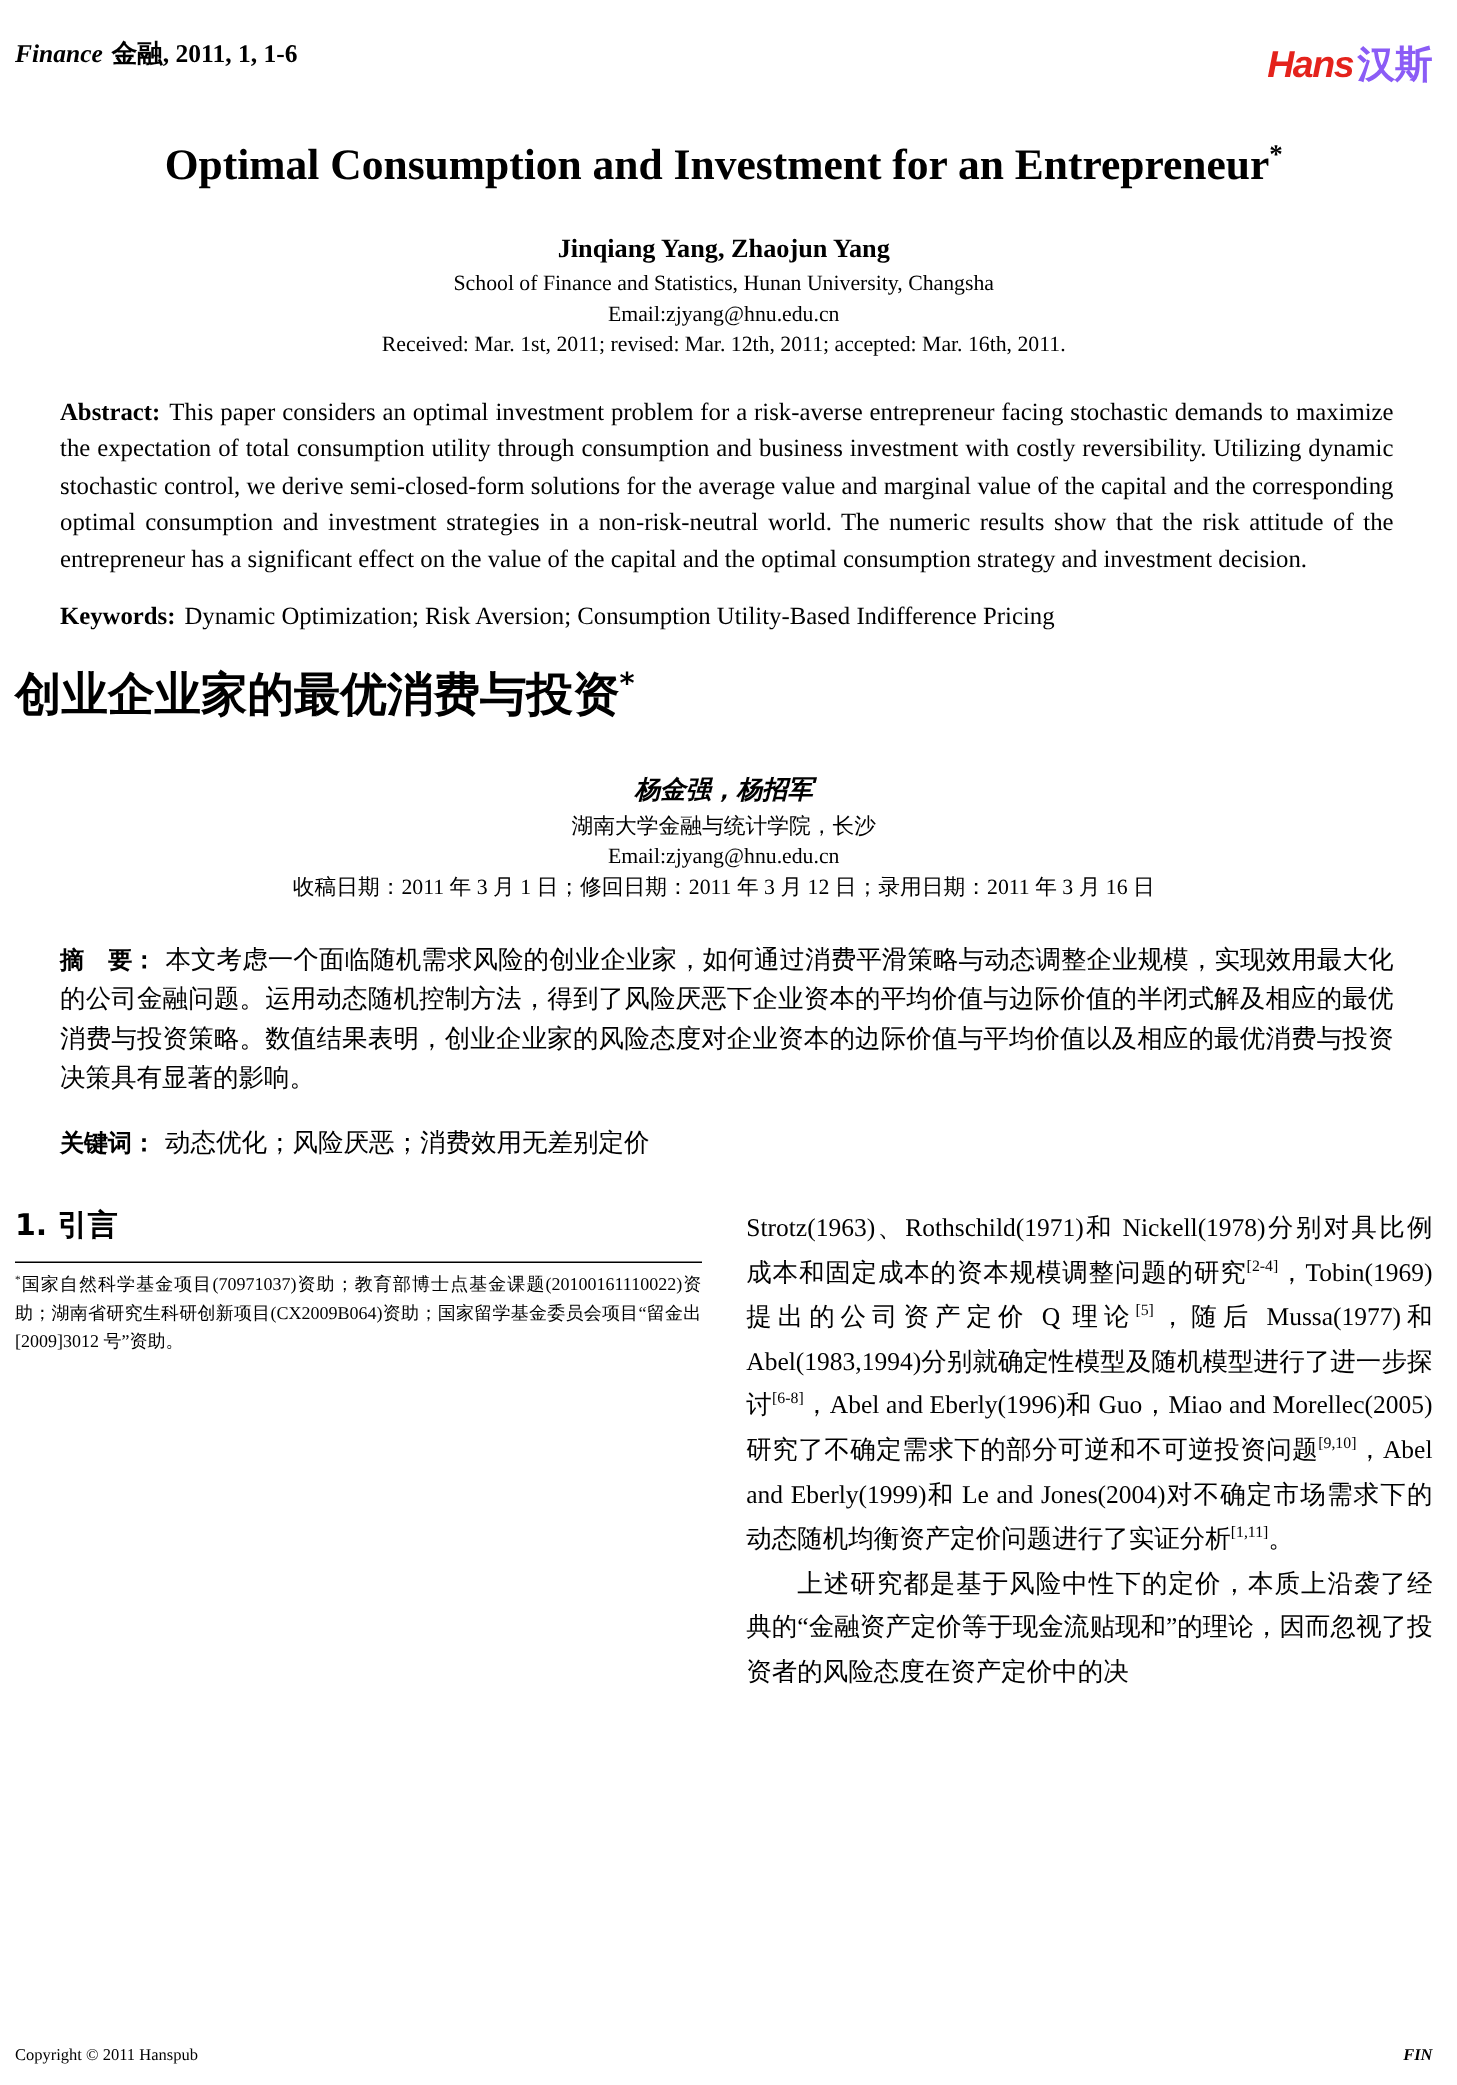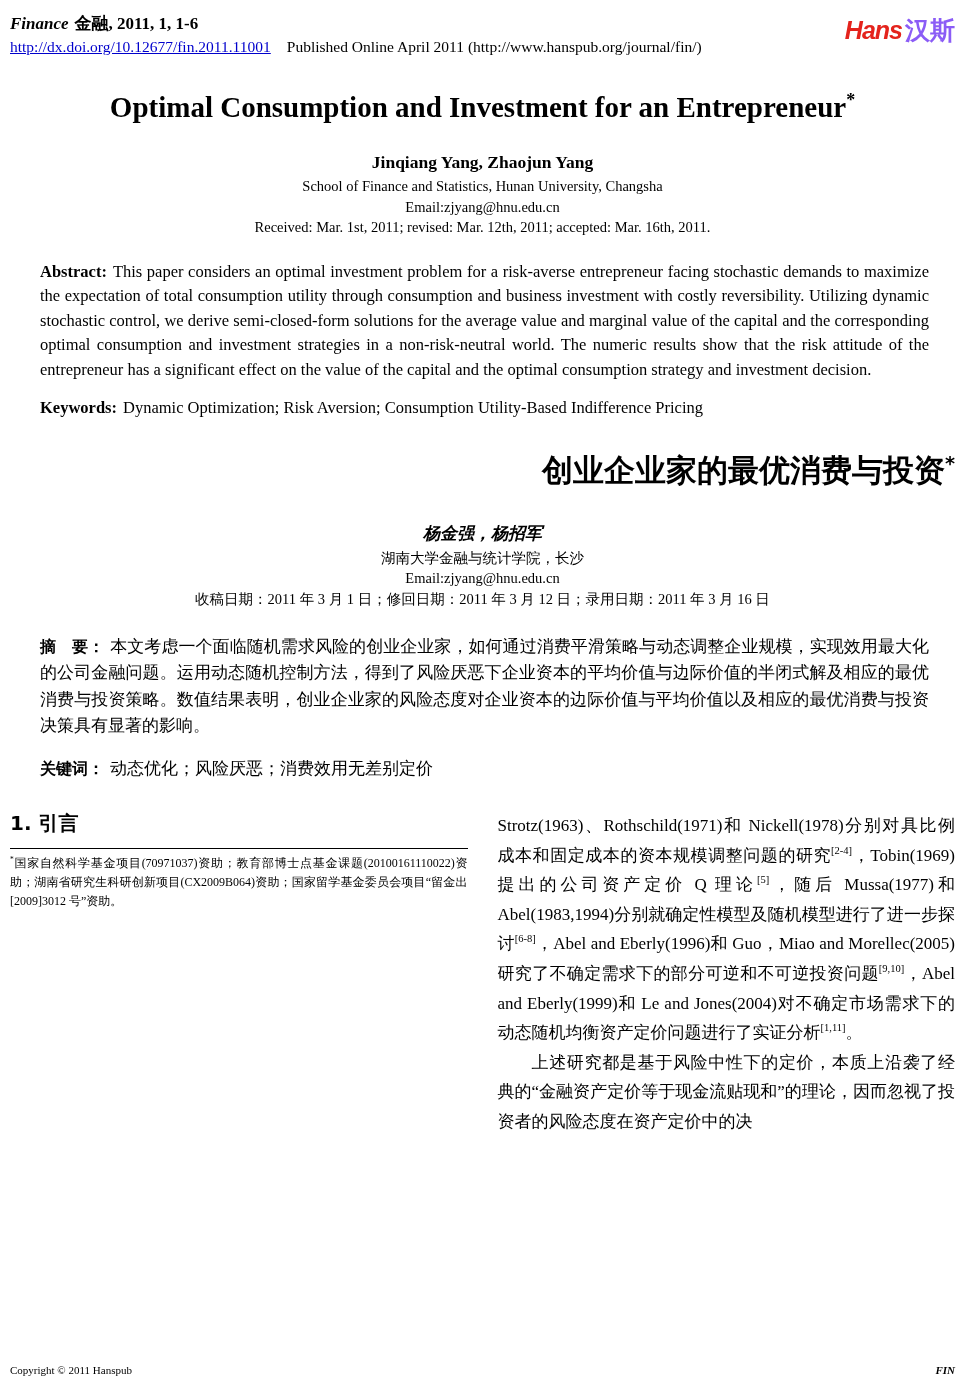--- a/index.html
+++ b/index.html
@@ -1,20 +1,20 @@
 <!DOCTYPE html>
 <html><head>
 <meta charset="utf-8">
 <style>
   * { margin:0; padding:0; box-sizing:border-box; }
   html,body { background:#ffffff; }
   .page {
     width:971px; height:1384px; margin:0 auto; position:relative;
     background:#ffffff; color:#000; overflow:hidden;
-    padding:12px 16px 0 10px;
+    padding:24px 16px 0 10px;
     font-family:"Liberation Serif", serif;
   }
   sup { font-size:0.62em; vertical-align:super; line-height:0; }
 
   
   .page-header { display:flex; justify-content:space-between; align-items:flex-start; }
   .journal-line { font-size:17px; font-weight:bold; }
   .j-name { font-style:italic; margin-right:6px; }
   .doi-line { font-size:15.5px; margin-top:3px; }
   .doi-link { color:#0000cc; text-decoration:underline; cursor:pointer; }
@@ -26,21 +26,21 @@
   
   .title-en { margin-top:32px; text-align:center; font-size:29px; font-weight:bold; line-height:1.32; padding:0 70px; }
   .authors-en { margin-top:26px; text-align:center; font-size:17.5px; font-weight:bold; }
   .meta-line { text-align:center; font-size:14.5px; line-height:1.42; }
   .meta-first { margin-top:3px; }
   .abstract-block { margin:22px 26px 0 30px; font-size:16.5px; line-height:1.48; text-align:justify; }
   .lbl-b { font-weight:bold; margin-right:6px; }
   .keywords-block { margin:14px 26px 0 30px; font-size:16.5px; line-height:1.45; text-align:justify; }
 
   
-  .title-cn { margin-top:30px; text-align:right; font-size:31px; font-weight:bold; line-height:1.35;
+  .title-cn { margin-top:20px; text-align:left; font-size:31px; font-weight:bold; line-height:1.35;
               font-family:"DejaVu Sans", sans-serif; }
   .authors-cn { margin-top:30px; text-align:center; font-size:17px; font-weight:bold; font-style:italic; }
   .abstract-cn { margin:24px 26px 0 30px; font-size:17px; line-height:1.56; text-align:justify; }
   .lbl-hei { font-weight:bold; font-family:"DejaVu Sans", sans-serif; margin-right:6px; font-size:16px; }
   .keywords-cn { margin:16px 26px 0 30px; font-size:17px; line-height:1.5; }
 
   
   .columns { display:flex; gap:30px; margin-top:30px; }
   .col { flex:1; font-size:17px; line-height:1.74; text-align:justify; }
   .sec-heading { font-size:20px; font-weight:bold; font-family:"DejaVu Sans", sans-serif;
@@ -56,23 +56,20 @@
 </style>
 </head>
 <body>
 
 <div class="page">
 
   <header class="page-header">
     <div class="header-left">
       <div class="journal-line">
         <span class="j-name">Finance</span><span class="j-issue">金融, 2011, 1, 1-6</span>
-      </div>
-      <div class="doi-line">
-        <a class="doi-link" href="#">http://dx.doi.org/10.12677/fin.2011.11001</a><span class="published">Published Online April 2011 (http://www.hanspub.org/journal/fin/)</span>
       </div>
     </div>
     <div class="logo">
       <span class="logo-hans">Hans</span><span class="logo-cn">汉斯</span>
     </div>
   </header>
 
   <h1 class="title-en">Optimal Consumption and Investment for an Entrepreneur<sup>*</sup></h1>
 
   <div class="authors-en">Jinqiang Yang, Zhaojun Yang</div>

